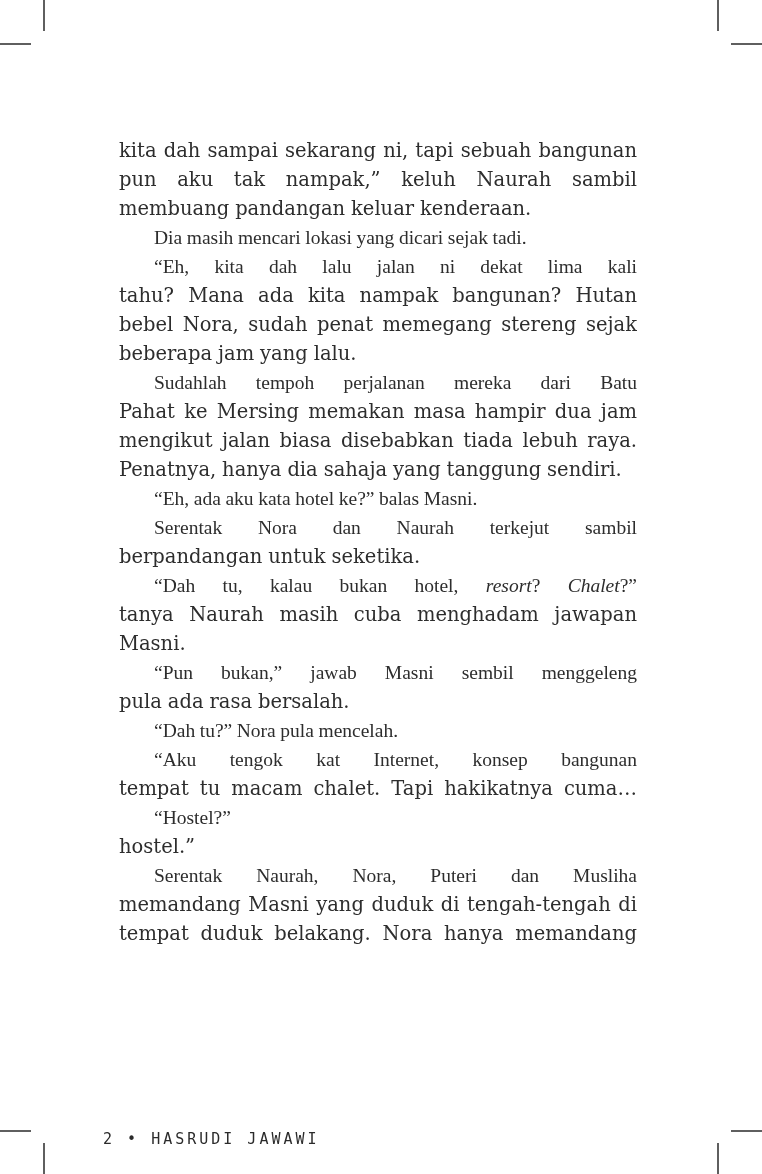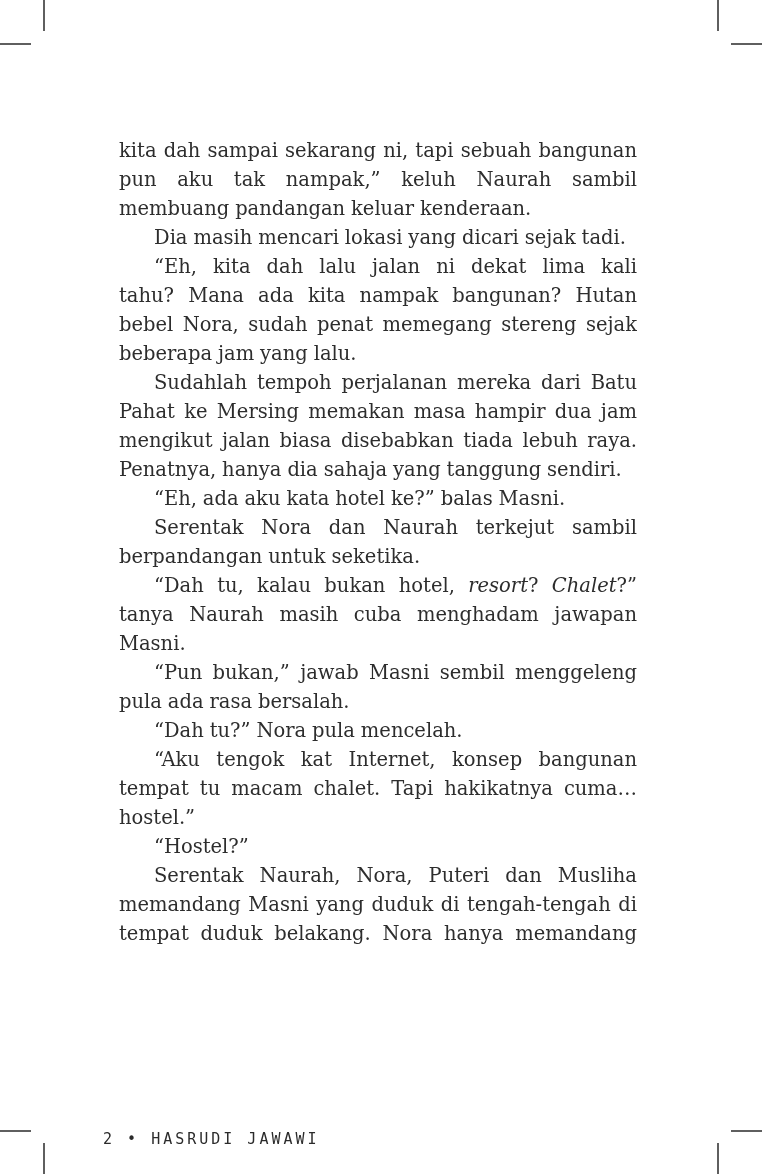--- a/index.html
+++ b/index.html
@@ -42,21 +42,21 @@
     white-space: normal;
     text-align: justify;
     overflow: hidden;
   }
   .line.justify::after {
     content: "";
     display: inline-block;
     width: 100%;
     height: 0;
   }
-  .line.indent { text-indent: 35px; }
+  .line.indent { text-indent: 35px; font-family: Liberation Serif, serif; }
   .line em { font-style: italic; }
 
   .footer {
     position: absolute;
     left: 103px;
     top: 1128px;
     font-family: "DejaVu Sans Mono", monospace;
     font-size: 15px;
     line-height: 22px;
     letter-spacing: 3px;
@@ -95,22 +95,22 @@
       <div class="line indent justify"><span>Serentak Nora dan Naurah terkejut sambil</span></div>
       <div class="line"><span>berpandangan untuk seketika.</span></div>
       <div class="line indent justify"><span>“Dah tu, kalau bukan hotel, </span><em>resort</em><span>? </span><em>Chalet</em><span>?”</span></div>
       <div class="line justify"><span>tanya Naurah masih cuba menghadam jawapan</span></div>
       <div class="line"><span>Masni.</span></div>
       <div class="line indent justify"><span>“Pun bukan,” jawab Masni sembil menggeleng</span></div>
       <div class="line"><span>pula ada rasa bersalah.</span></div>
       <div class="line indent"><span>“Dah tu?” Nora pula mencelah.</span></div>
       <div class="line indent justify"><span>“Aku tengok kat Internet, konsep bangunan</span></div>
       <div class="line justify"><span>tempat tu macam chalet. Tapi hakikatnya cuma…</span></div>
+      <div class="line indent"><span>“Hostel?”</span></div>
       <div class="line"><span>hostel.”</span></div>
-      <div class="line indent"><span>“Hostel?”</span></div>
       <div class="line indent justify"><span>Serentak Naurah, Nora, Puteri dan Musliha</span></div>
       <div class="line justify"><span>memandang Masni yang duduk di tengah-tengah di</span></div>
       <div class="line justify"><span>tempat duduk belakang. Nora hanya memandang</span></div>
     </main>
 
   <div class="footer"><span>2</span><span> </span><span>•</span><span> </span><span>HASRUDI JAWAWI</span></div>
 
 </div>
 
 </body></html>

